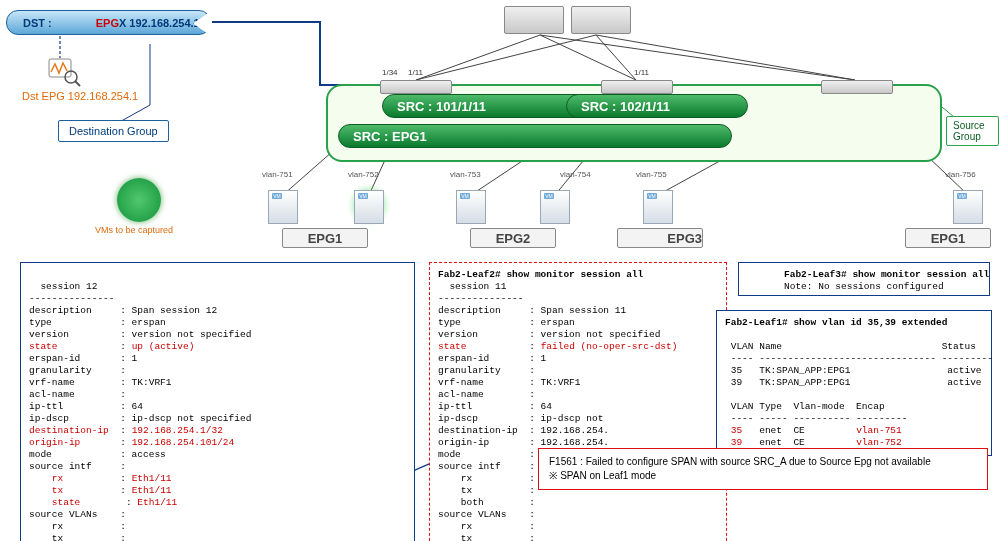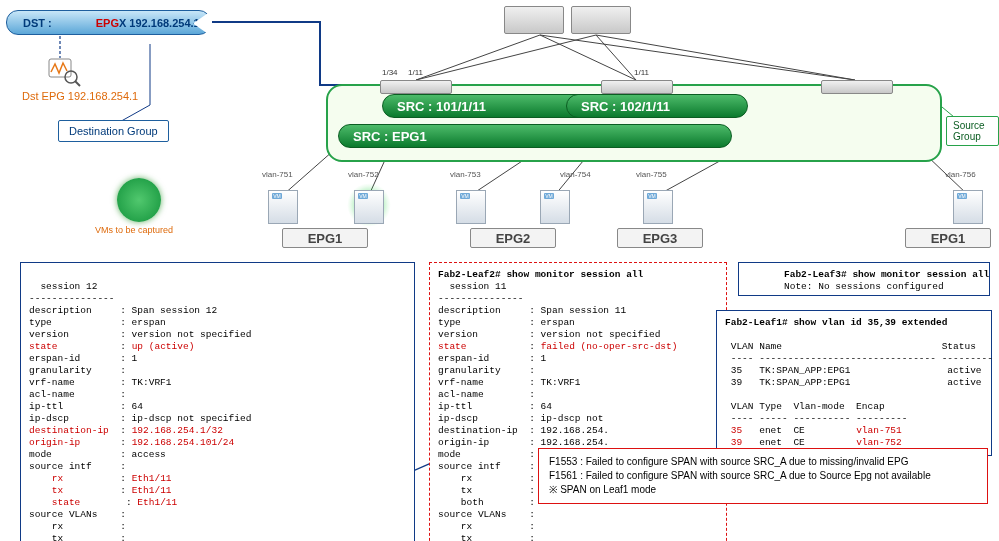--- a/index.html
+++ b/index.html
@@ -198,21 +198,21 @@
   </div>
 <div class="srv" style="top:190px; left:643px;">
     <div class="led">VM</div>
   </div>
 <div class="srv" style="top:190px; left:953px;">
     <div class="led">VM</div>
   </div>
 
 <div class="epg-box" style="top:228px; left:282px;">EPG1</div>
 <div class="epg-box" style="top:228px; left:470px;">EPG2</div>
-<div class="epg-box" style="top:228px; left:617px;">EPG3</div>
+<div class="epg-box" style="top:228px; left:617px;text-align:right;">EPG3</div>
 <div class="epg-box" style="top:228px; left:905px;">EPG1</div>
 
 <div class="cli" style="top:262px; left:20px; width:395px;" id="cli1">
   session 12
 ---------------
 description     : Span session 12
 type            : erspan
 version         : version not specified
 <span class="r">state           </span>: <span class="r">up (active)</span>
 erspan-id       : 1
@@ -272,16 +272,15 @@
  35   TK:SPAN_APP:EPG1                 active    Eth1/34
  39   TK:SPAN_APP:EPG1                 active    Eth1/11
 
  VLAN Type  Vlan-mode  Encap
  ---- ----- ---------- ---------
 <span class="r"> 35</span>   enet  CE         <span class="r">vlan-751</span>
 <span class="r"> 39</span>   enet  CE         <span class="r">vlan-752</span>
 </div>
 
 <div class="annot" style="top:448px; left:538px; width:450px;">
-  <div>F1553 : Failed to configure SPAN with source SRC_A due to missing/invalid EPG</div>
   <div>F1561 : Failed to configure SPAN with source SRC_A due to Source Epg not available</div>
   <div>※  SPAN on Leaf1 mode</div>
 </div>
 
 </body></html>

